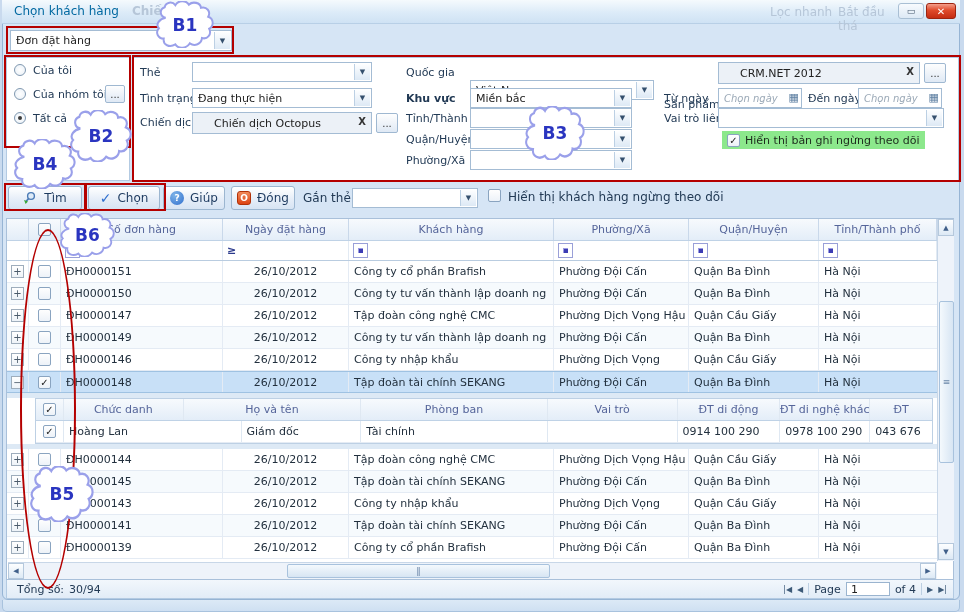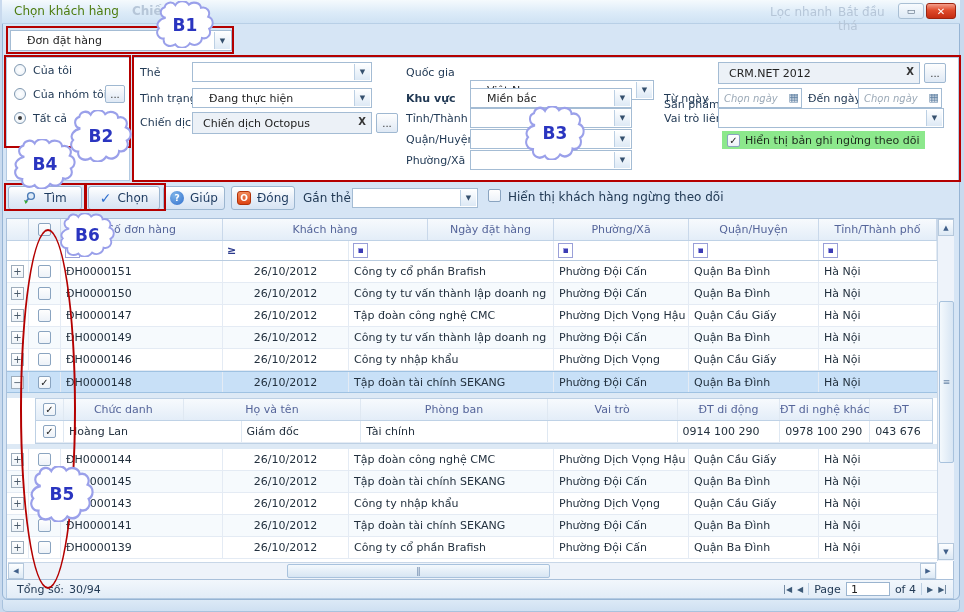--- a/index.html
+++ b/index.html
@@ -2,29 +2,29 @@
 <html><head>
 <meta charset="utf-8">
 <style>
   html,body{margin:0;padding:0;}
   body{font-family:"DejaVu Sans","Liberation Sans",sans-serif;background:#c9daee;}
   #screen{position:relative;width:964px;height:612px;overflow:hidden;background:#c9daee;}
   .abs{position:absolute;}
   
   .dialog{left:2px;top:0;width:958px;height:600px;background:#d6e5f5;border:1px solid #96b4d4;border-radius:0 0 6px 6px;box-sizing:border-box;}
   .titlebar{left:2px;top:0;width:958px;height:24px;background:linear-gradient(#f5fafd,#dcebf8 55%,#cfe2f4);border-bottom:1px solid #b8cfe6;box-sizing:border-box;}
-  .title-text{left:14px;top:4px;font-size:12px;color:#4d7c0f;}
+  .title-text{left:14px;top:4px;font-size:12px;color:#0369a1;}
   .ghost{color:#b6c6d8;font-size:12px;}
   .winbtn{top:3px;height:16px;border-radius:3px;box-sizing:border-box;display:flex;align-items:center;justify-content:center;}
   .restore{left:898px;width:26px;background:linear-gradient(#f8fbfe,#dde9f5);border:1px solid #a9bfd4;color:#44586e;font-size:9px;}
   .closebtn{left:926px;width:30px;background:linear-gradient(#f49e8b,#df4a2b 45%,#c42c12);border:1px solid #9c2410;color:#fff;font-size:10px;font-weight:bold;}
   
-  .combo{background:#fff;border:1px solid #a4bcd4;box-sizing:border-box;height:20px;font-size:11px;color:#222;display:flex;align-items:center;padding:0 18px 0 16px;position:absolute;}
+  .combo{background:#fff;border:1px solid #a4bcd4;box-sizing:border-box;height:20px;font-size:11px;color:#222;display:flex;align-items:center;padding:0 18px 0 5px;position:absolute;}
   .combo .arr{position:absolute;right:1px;top:1px;bottom:1px;width:15px;background:linear-gradient(#fdfeff,#dde9f5);border-left:1px solid #bcd0e4;display:flex;align-items:center;justify-content:center;font-size:7px;color:#35506e;}
-  .token{background:#ecf1f7;border:1px solid #a4bcd4;box-sizing:border-box;height:22px;font-size:11px;color:#222;display:flex;align-items:center;padding:0 20px 0 10px;position:absolute;}
+  .token{background:#ecf1f7;border:1px solid #a4bcd4;box-sizing:border-box;height:22px;font-size:11px;color:#222;display:flex;align-items:center;padding:0 20px 0 21px;position:absolute;}
   .token .xmark{position:absolute;right:5px;top:3px;font-size:10px;font-weight:bold;color:#333;}
   .mini-btn{position:absolute;height:20px;background:linear-gradient(#fefefe,#dfe9f5);border:1px solid #9fb8d1;border-radius:2px;font-size:10px;color:#333;display:flex;align-items:center;justify-content:center;box-sizing:border-box;}
   .lbl{position:absolute;font-size:11px;color:#223a55;white-space:nowrap;}
   .datefld{background:#fff;border:1px solid #a4bcd4;box-sizing:border-box;height:20px;position:absolute;display:flex;align-items:center;padding:0 16px 0 5px;}
   .datefld .ph{font-size:10px;font-style:italic;color:#9aa8b6;}
   .datefld .cal{position:absolute;right:2px;top:2px;font-size:11px;color:#5b7da0;line-height:14px;}
   .radio{position:absolute;width:12px;height:12px;border:1px solid #8098b0;border-radius:50%;background:radial-gradient(#fff,#e8eff6);box-sizing:border-box;}
   .radio.on::after{content:"";position:absolute;left:3px;top:3px;width:4px;height:4px;border-radius:50%;background:#3a3a3a;}
   .cb{width:13px;height:13px;border:1px solid #8aa4c0;border-radius:2px;background:linear-gradient(#fefefe,#edf2f8);font-size:10px;font-weight:bold;color:#222;display:flex;align-items:center;justify-content:center;box-sizing:border-box;}
   .btn{position:absolute;height:24px;background:linear-gradient(#ffffff,#e6eef8 55%,#d7e4f3);border:1px solid #9cb6d0;border-radius:3px;font-size:12px;color:#1d3a5f;display:flex;align-items:center;justify-content:center;gap:6px;box-sizing:border-box;}
@@ -215,22 +215,22 @@
   <span class="cb abs" style="left:488px;top:189px;"></span>
   <div class="lbl" style="left:508px;top:190px;font-size:12px;">Hiển thị khách hàng ngừng theo dõi</div>
 
   <div class="abs grid">
     <div class="ghead">
       <div class="hcell c-exp"></div>
       <div class="hcell c-chk">
           <span class="cb"></span>
         </div>
       <div class="hcell c-order">Số đơn hàng</div>
+      <div class="hcell c-date">Ngày đặt hàng</div>
       <div class="hcell c-cust">Khách hàng</div>
-      <div class="hcell c-date">Ngày đặt hàng</div>
       <div class="hcell c-ward">Phường/Xã</div>
       <div class="hcell c-dist">Quận/Huyện</div>
       <div class="hcell c-prov">Tỉnh/Thành phố</div>
     </div>
     <div class="frow">
       <div class="fcell c-exp"></div>
       <div class="fcell c-chk"></div>
       <div class="fcell c-order">
           <span class="ficon"></span>
         </div>

